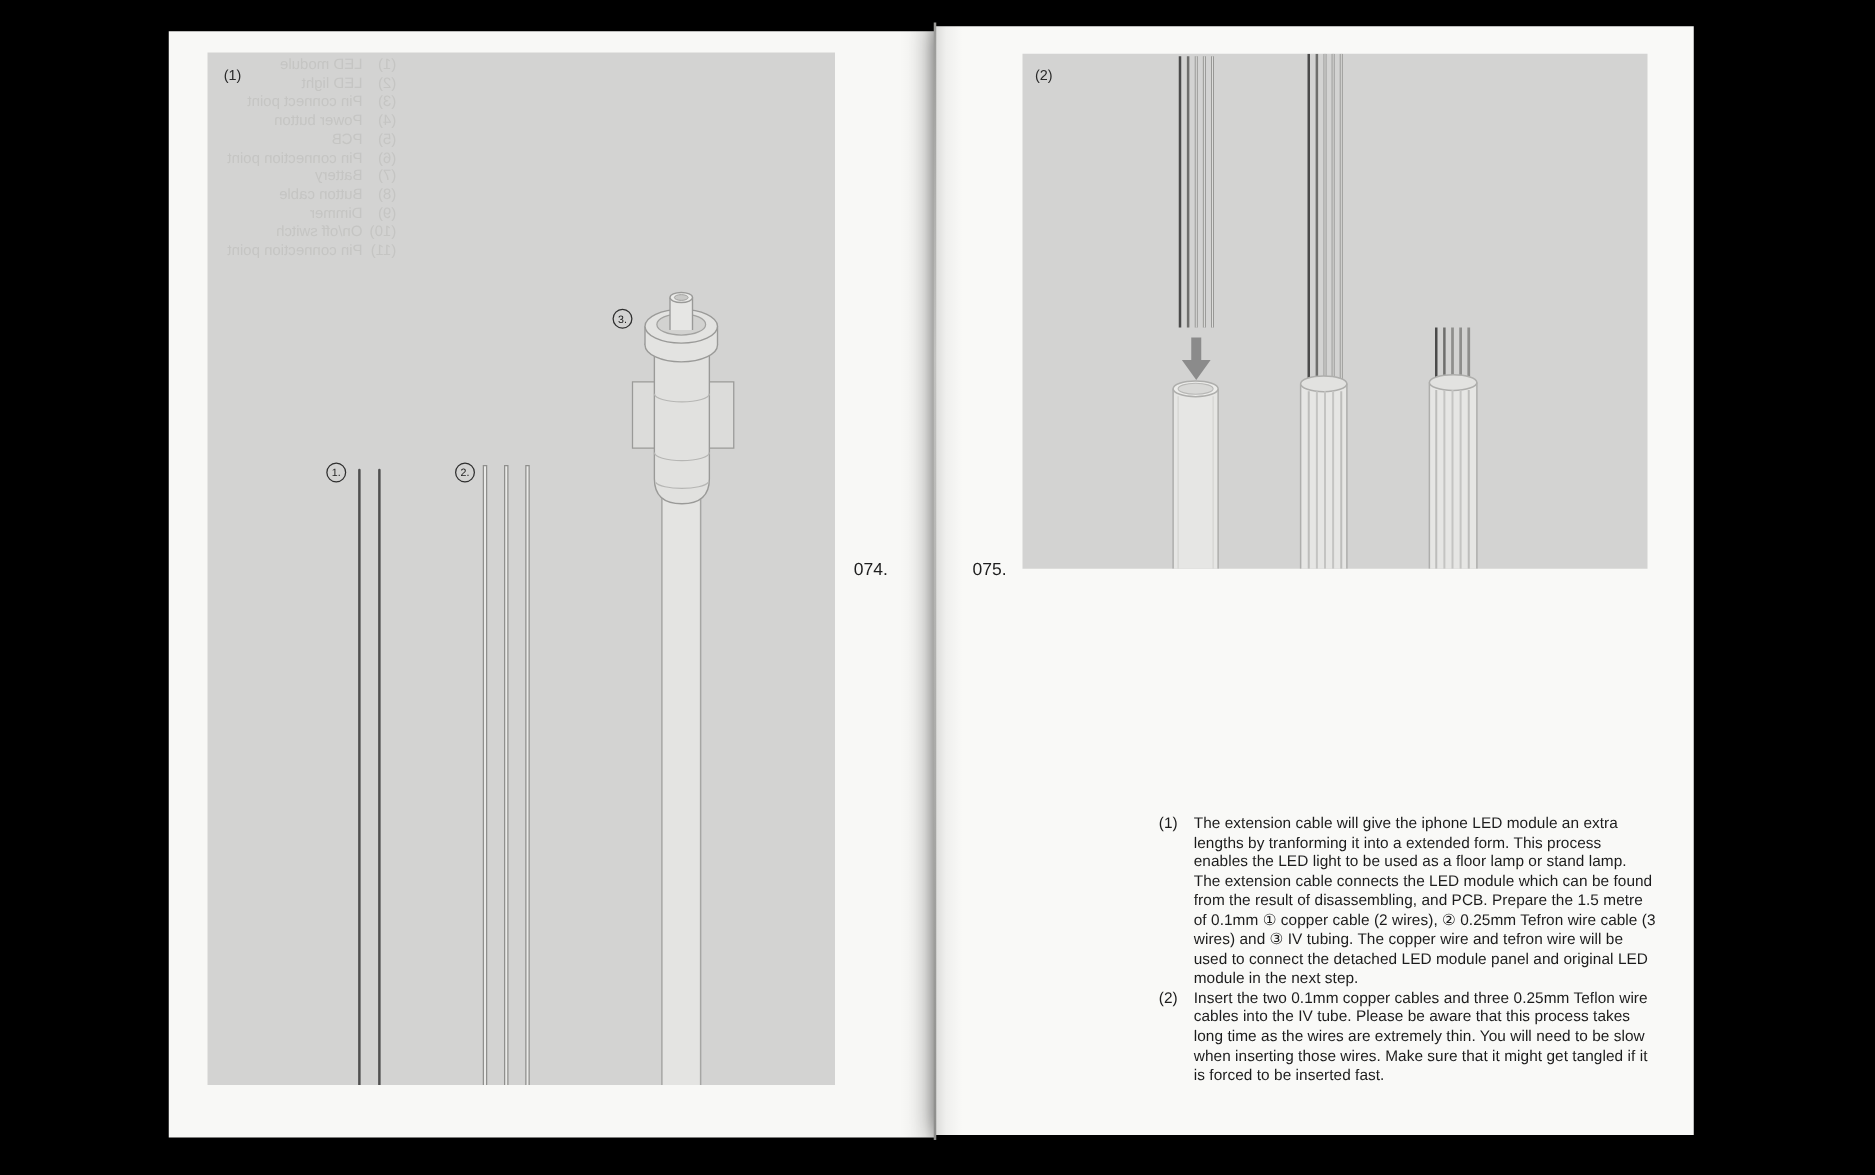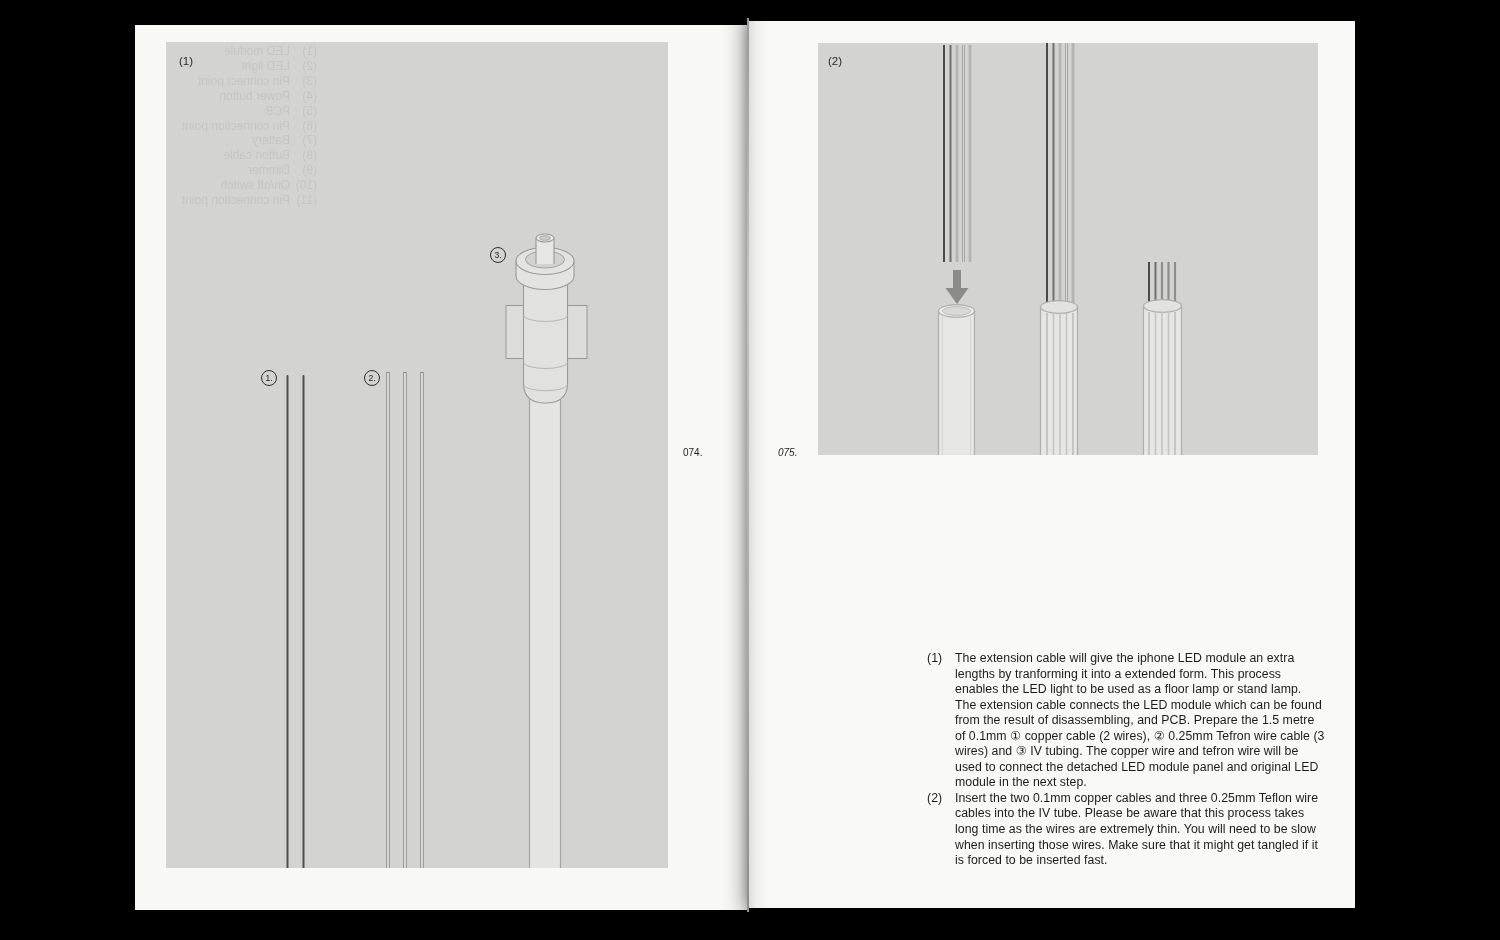--- a/index.html
+++ b/index.html
@@ -25,23 +25,23 @@
   .fig-label{position:absolute;font-size:11.5px;color:#2a2a2a;letter-spacing:0;}
   #fig-label-1{left:13px;top:13px;}
   #fig-label-2{left:10px;top:12px;}
 
   
   #mirror-list{position:absolute;left:2px;top:2px;width:149px;
     transform:scaleX(-1);filter:blur(0.4px);color:#c5c5c3;font-size:12px;line-height:14.9px;}
   .m-line{display:flex;white-space:nowrap;}
   .m-num{width:27px;flex:none;}
 
-  .page-num{position:absolute;font-size:10px;color:#1e1e1e;}
+  .page-num{position:absolute;font-size:14px;color:#1e1e1e;}
   #page-num-074{left:548px;top:422px;}
-  #page-num-075{left:30px;top:426px;font-style:italic;}
+  #page-num-075{left:30px;top:426px;}
 
   
   #instructions{position:absolute;left:179px;top:630px;width:398px;
     font-size:12.3px;line-height:15.55px;color:#1c1c1c;letter-spacing:0.05px;}
   .para{display:flex;align-items:flex-start;}
   .para .num{width:28px;flex:none;}
   .para .text{flex:1;margin:0;}
 
   svg{position:absolute;left:0;top:0;display:block;}
   svg text{font-family:"Liberation Sans",sans-serif;}

